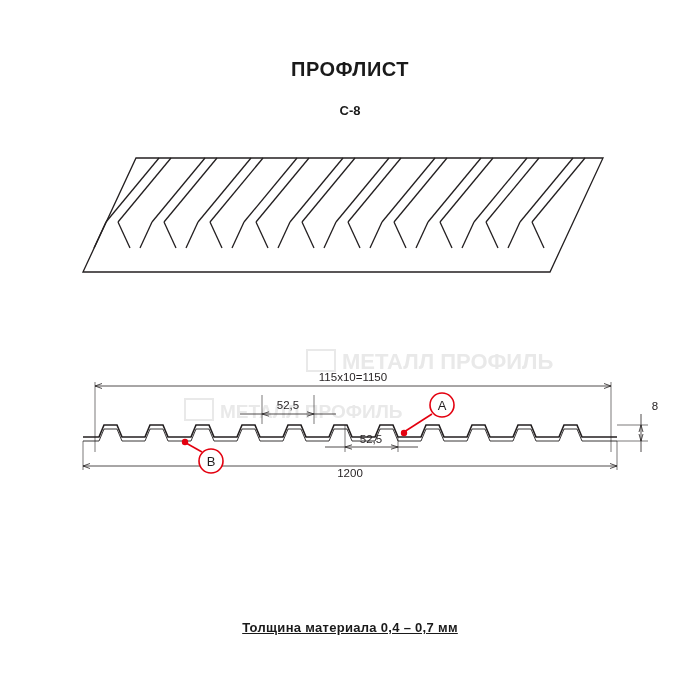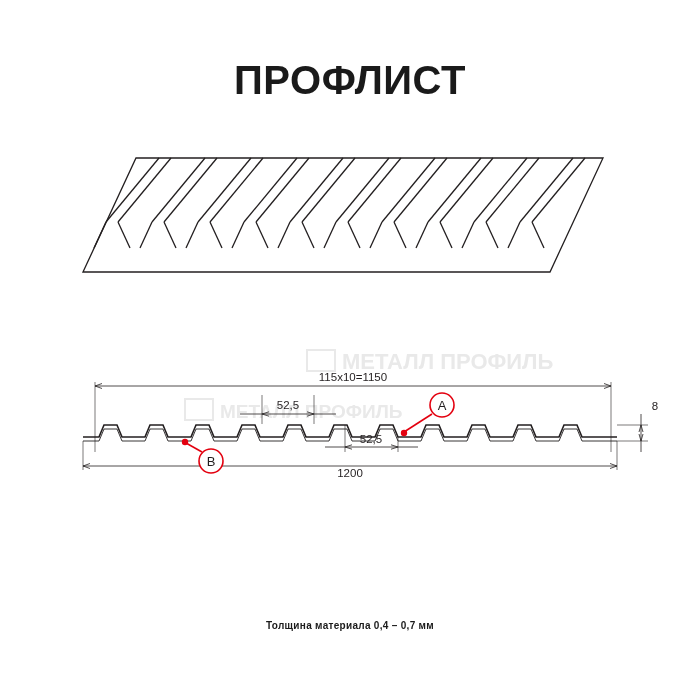--- a/index.html
+++ b/index.html
@@ -15,45 +15,46 @@
     font-family: "Liberation Sans", sans-serif;
     color: #000000;
     overflow: hidden;
   }
   .title {
     position: absolute;
     top: 58px;
     left: 0;
     width: 700px;
     text-align: center;
-    font-size: 40px;
+    font-size: 20px;
     font-weight: bold;
     letter-spacing: 0.5px;
     color: #1a1a1a;
   }
   .subtitle {
     position: absolute;
     top: 103px;
     left: 0;
     width: 700px;
     text-align: center;
     font-size: 13px;
     font-weight: bold;
     color: #1a1a1a;
   }
   .footnote {
     position: absolute;
     top: 620px;
     left: 0;
     width: 700px;
     text-align: center;
-    font-size: 10px;
+    font-size: 13px;
     font-weight: bold;
     letter-spacing: 0.3px;
     color: #1a1a1a;
+    text-decoration: underline;
   }
   .svg-layer {
     position: absolute;
     top: 0;
     left: 0;
   }
   .wm {
     position: absolute;
     font-family: "Liberation Sans", sans-serif;
     font-weight: bold;
@@ -74,20 +75,21 @@
     position: relative;
     top: 3px;
   }
 </style>
 </head>
 <body>
 
 <div id="page">
 
   <div class="title">ПРОФЛИСТ</div>
+  <div class="subtitle">C-8</div>
 
   <div class="wm wm1">
     <span class="wm-logo"></span><span>МЕТАЛЛ ПРОФИЛЬ</span>
   </div>
   <div class="wm wm2">
     <span class="wm-logo"></span><span>МЕТАЛЛ ПРОФИЛЬ</span>
   </div>
   <div class="wm wm3">
     <span class="wm-logo"></span><span>МЕТАЛЛ ПРОФИЛЬ</span>
   </div>

